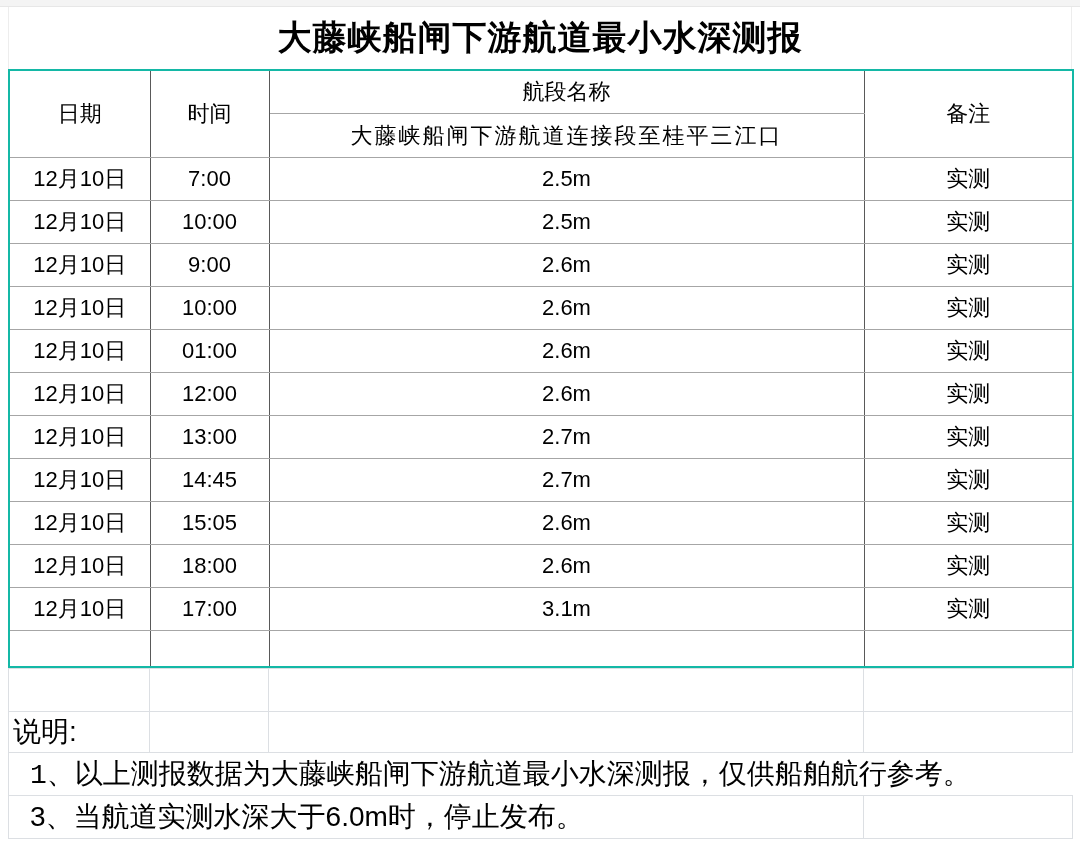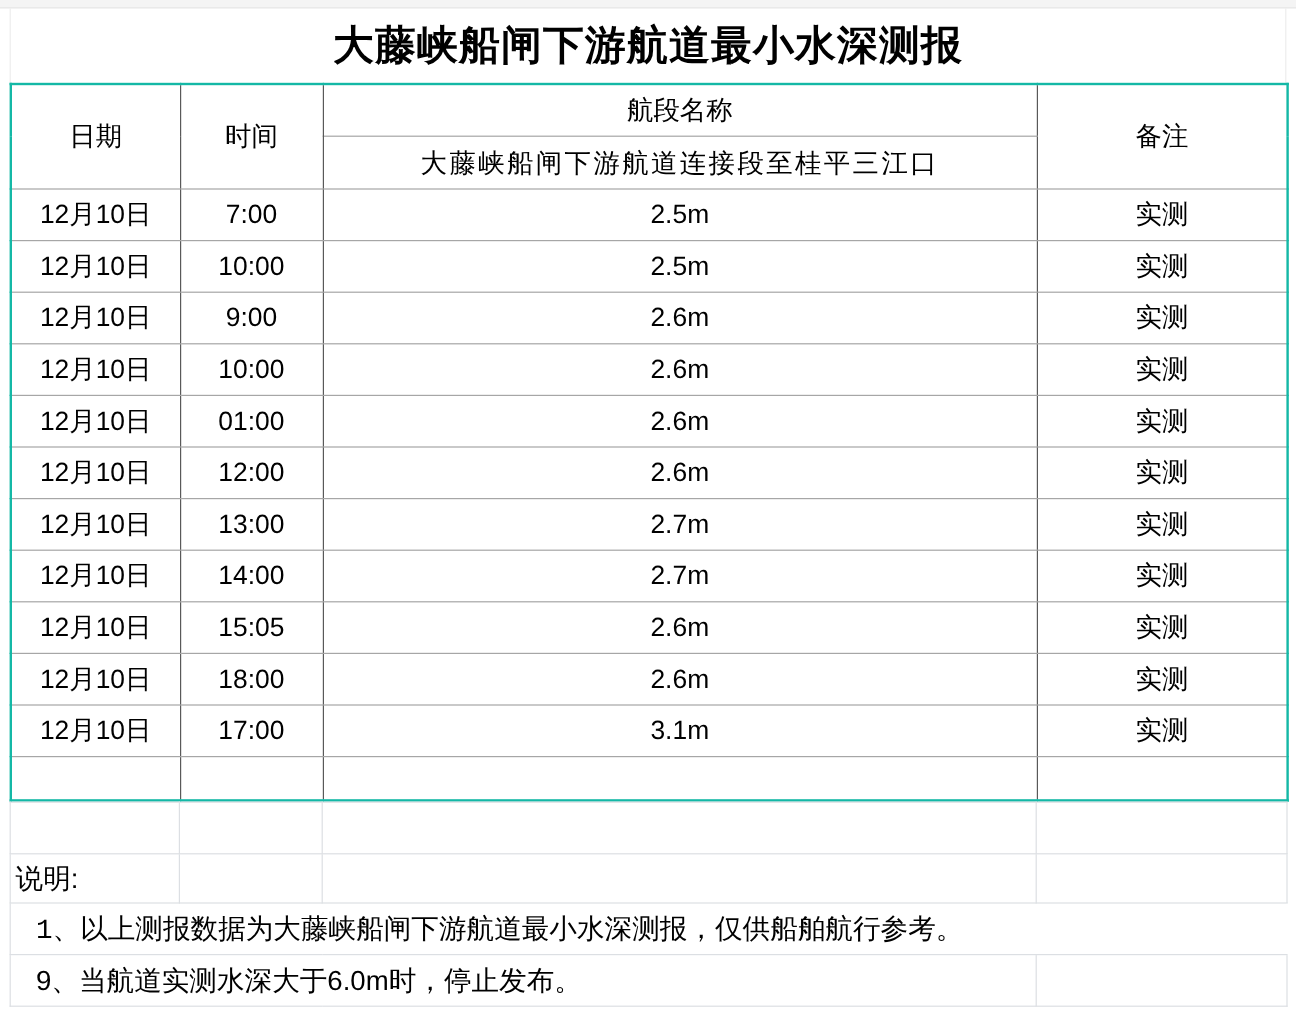--- a/index.html
+++ b/index.html
@@ -22,21 +22,21 @@
     border-top:1px solid #a6a6a6;border-bottom:1px solid #a6a6a6;
     text-align:center;vertical-align:middle;
     font-size:22px;padding:0;overflow:hidden;white-space:nowrap;
   }
   .main tr.hrow1 td{height:42px;}
   .main tr.hrow2 td{height:43px;}
   .main tr.drow td{height:42px;}
   .main tr.erow td{height:35px;}
   .route-cell{letter-spacing:2px;}
   .grid td{
-    border:1px solid #dcdfe3;font-size:23px;padding:0;
+    border:1px solid #dcdfe3;font-size:28px;padding:0;
     vertical-align:middle;text-align:left;overflow:hidden;white-space:nowrap;
   }
   .grid tr.garow td{height:42px;}
   .grid tr.gbrow td{height:40px;}
   .grid tr.gcrow td{height:42px;font-family:Liberation Mono, monospace;}
   .grid tr.gdrow td{height:42px;}
   .label-cell{padding-left:4px !important;}
   .note-cell{padding-left:21px !important;}
   .no-right{border-right-color:#ffffff !important;}
 </style>
@@ -105,21 +105,21 @@
           <td>实测</td>
         </tr>
         <tr class="drow">
           <td>12月10日</td>
           <td>13:00</td>
           <td>2.7m</td>
           <td>实测</td>
         </tr>
         <tr class="drow">
           <td>12月10日</td>
-          <td>14:00</td>
+          <td>14:45</td>
           <td>2.7m</td>
           <td>实测</td>
         </tr>
         <tr class="drow">
           <td>12月10日</td>
           <td>15:05</td>
           <td>2.6m</td>
           <td>实测</td>
         </tr>
         <tr class="drow">
@@ -160,20 +160,20 @@
         <tr class="gbrow">
           <td class="label-cell">说明:</td>
           <td></td>
           <td></td>
           <td></td>
         </tr>
         <tr class="gcrow">
           <td colspan="4" class="note-cell no-right">1、以上测报数据为大藤峡船闸下游航道最小水深测报，仅供船舶航行参考。</td>
         </tr>
         <tr class="gdrow">
-          <td colspan="3" class="note-cell">9、当航道实测水深大于6.0m时，停止发布。</td>
+          <td colspan="3" class="note-cell">3、当航道实测水深大于6.0m时，停止发布。</td>
           <td></td>
         </tr>
       </tbody>
     </table>
 
   </div>
 </div>
 
 </body></html>

